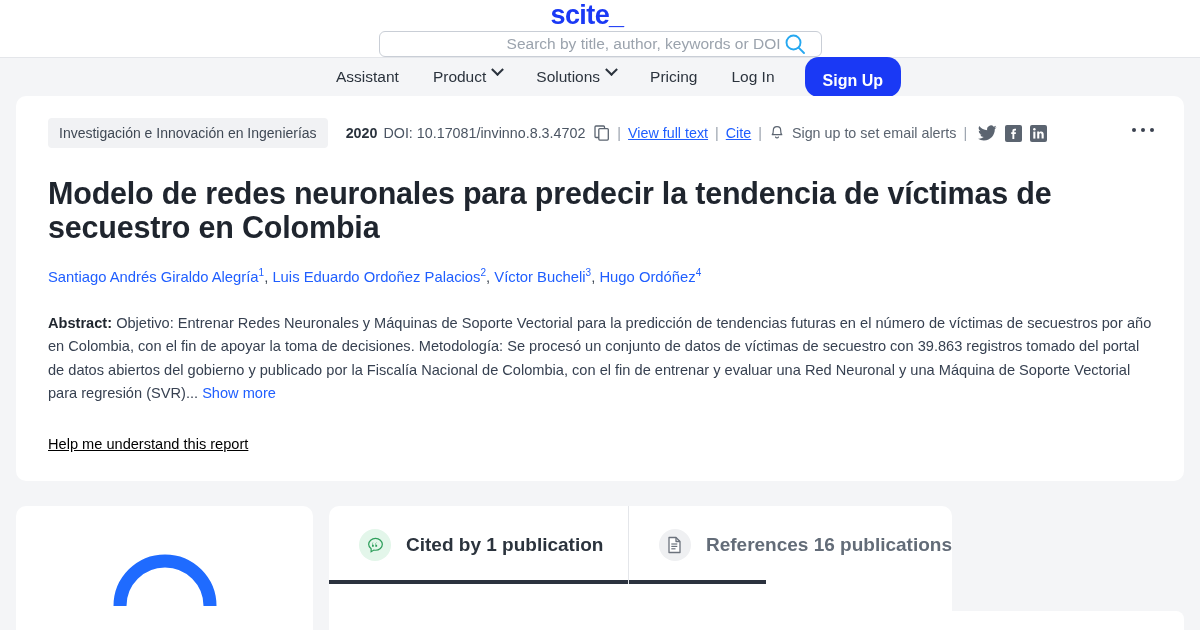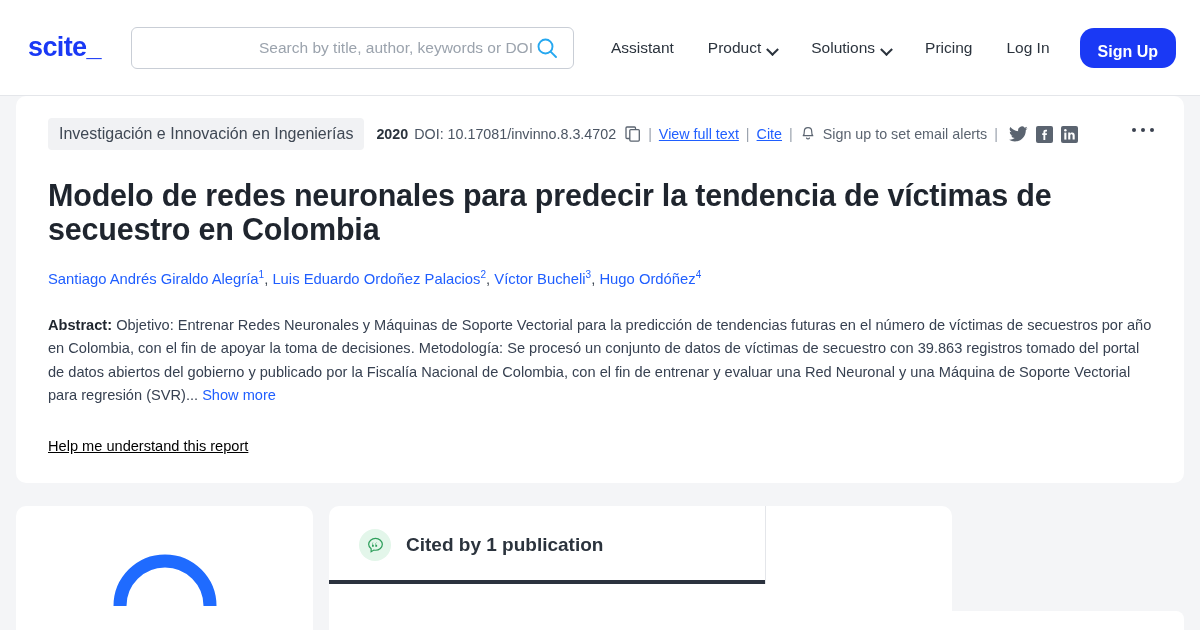--- a/index.html
+++ b/index.html
@@ -7,27 +7,28 @@
     margin: 0; padding: 0;
     width: 1200px; height: 630px;
     overflow: hidden;
     background: #f4f5f7;
     font-family: "Liberation Sans", sans-serif;
     -webkit-font-smoothing: antialiased;
   }
 
   
   .header {
-    height: 96px;
+    height: 58px;
     background: #ffffff;
     border-bottom: 1px solid #e4e6ea;
     display: flex;
     align-items: center;
     padding: 0 24px 0 24px;
     position: relative;
+    flex-direction: column;
   }
   .logo {
     font-size: 27px;
     font-weight: 700;
     color: #1a39f5;
     letter-spacing: -0.6px;
     margin-left: 4px;
     margin-right: 30px;
     white-space: nowrap;
     user-select: none;
@@ -59,21 +60,21 @@
     display: flex;
     align-items: center;
     margin-left: 20px;
     gap: 0px;
   }
   .nav-item {
     font-size: 15.5px;
     color: #2b333d;
     padding: 0 17px;
     display: flex;
-    align-items: flex-end;
+    align-items: flex-start;
     gap: 7px;
     cursor: pointer;
     white-space: nowrap;
   }
   .chev {
     display: inline-block;
     width: 9px; height: 9px;
     border-right: 2px solid #2b333d;
     border-bottom: 2px solid #2b333d;
     transform: rotate(45deg) translate(-2px,-2px);
@@ -110,22 +111,22 @@
     font-size: 14.3px;
     color: #5b6470;
     flex-wrap: nowrap;
     white-space: nowrap;
   }
   .journal-badge {
     background: #f1f2f4;
     color: #3f4854;
     border-radius: 4px;
     padding: 7px 11px;
-    font-size: 16px;
-    margin-right: 12px;
+    font-size: 14px;
+    margin-right: 18px;
   }
   .year { font-weight: 700; color: #2b333d; margin-right: 6px; }
   .doi { color: #4b5563; }
   .sep { color: #9aa2ad; margin: 0 7px; }
   .link-blue {
     color: #1f5eff;
     text-decoration: underline;
     cursor: pointer;
   }
   .alerts-text { color: #5b6470; margin-left: 7px; }
@@ -386,16 +387,28 @@
       <span class="tab-badge badge-green">
         <svg width="19" height="19" viewBox="0 0 20 20" fill="none">
           <path d="M10 2.6c-4 0-7.2 2.8-7.2 6.2 0 1.9 1 3.6 2.6 4.7v3l2.9-1.7c.5.1 1.1.2 1.7.2 4 0 7.2-2.8 7.2-6.2S14 2.6 10 2.6z" stroke="#2e9e5b" stroke-width="1.3" fill="none"></path>
           <path d="M7.6 7.2c-.6.5-.9 1.1-.9 1.9h1.5v2.1H6.3V9.3c0-1.2.4-2 1.3-2.6zM11.1 7.2c-.6.5-.9 1.1-.9 1.9h1.5v2.1H9.8V9.3c0-1.2.4-2 1.3-2.6z" fill="#2e9e5b"></path>
         </svg>
       </span>
       <span class="tab-label">Cited by 1 publication</span>
       <div class="tab-underline"></div>
     </div>
 
+    <div class="tab inactive">
+      <span class="tab-badge badge-gray">
+        <svg width="17" height="18" viewBox="0 0 16 18" fill="none">
+          <path d="M2.5 1.5h7l4 4v11h-11z" stroke="#6b727c" stroke-width="1.3" fill="#fff" stroke-linejoin="round"></path>
+          <path d="M9.5 1.5v4h4" stroke="#6b727c" stroke-width="1.3" stroke-linejoin="round"></path>
+          <line x1="4.8" y1="8" x2="10.8" y2="8" stroke="#6b727c" stroke-width="1.2"></line>
+          <line x1="4.8" y1="10.4" x2="10.8" y2="10.4" stroke="#6b727c" stroke-width="1.2"></line>
+          <line x1="4.8" y1="12.8" x2="9" y2="12.8" stroke="#6b727c" stroke-width="1.2"></line>
+        </svg>
+      </span>
+      <span class="tab-label">References 16 publications</span>
+    </div>
   </div>
 </div>
 
 <div class="sub-card"></div>
 
 </body></html>

